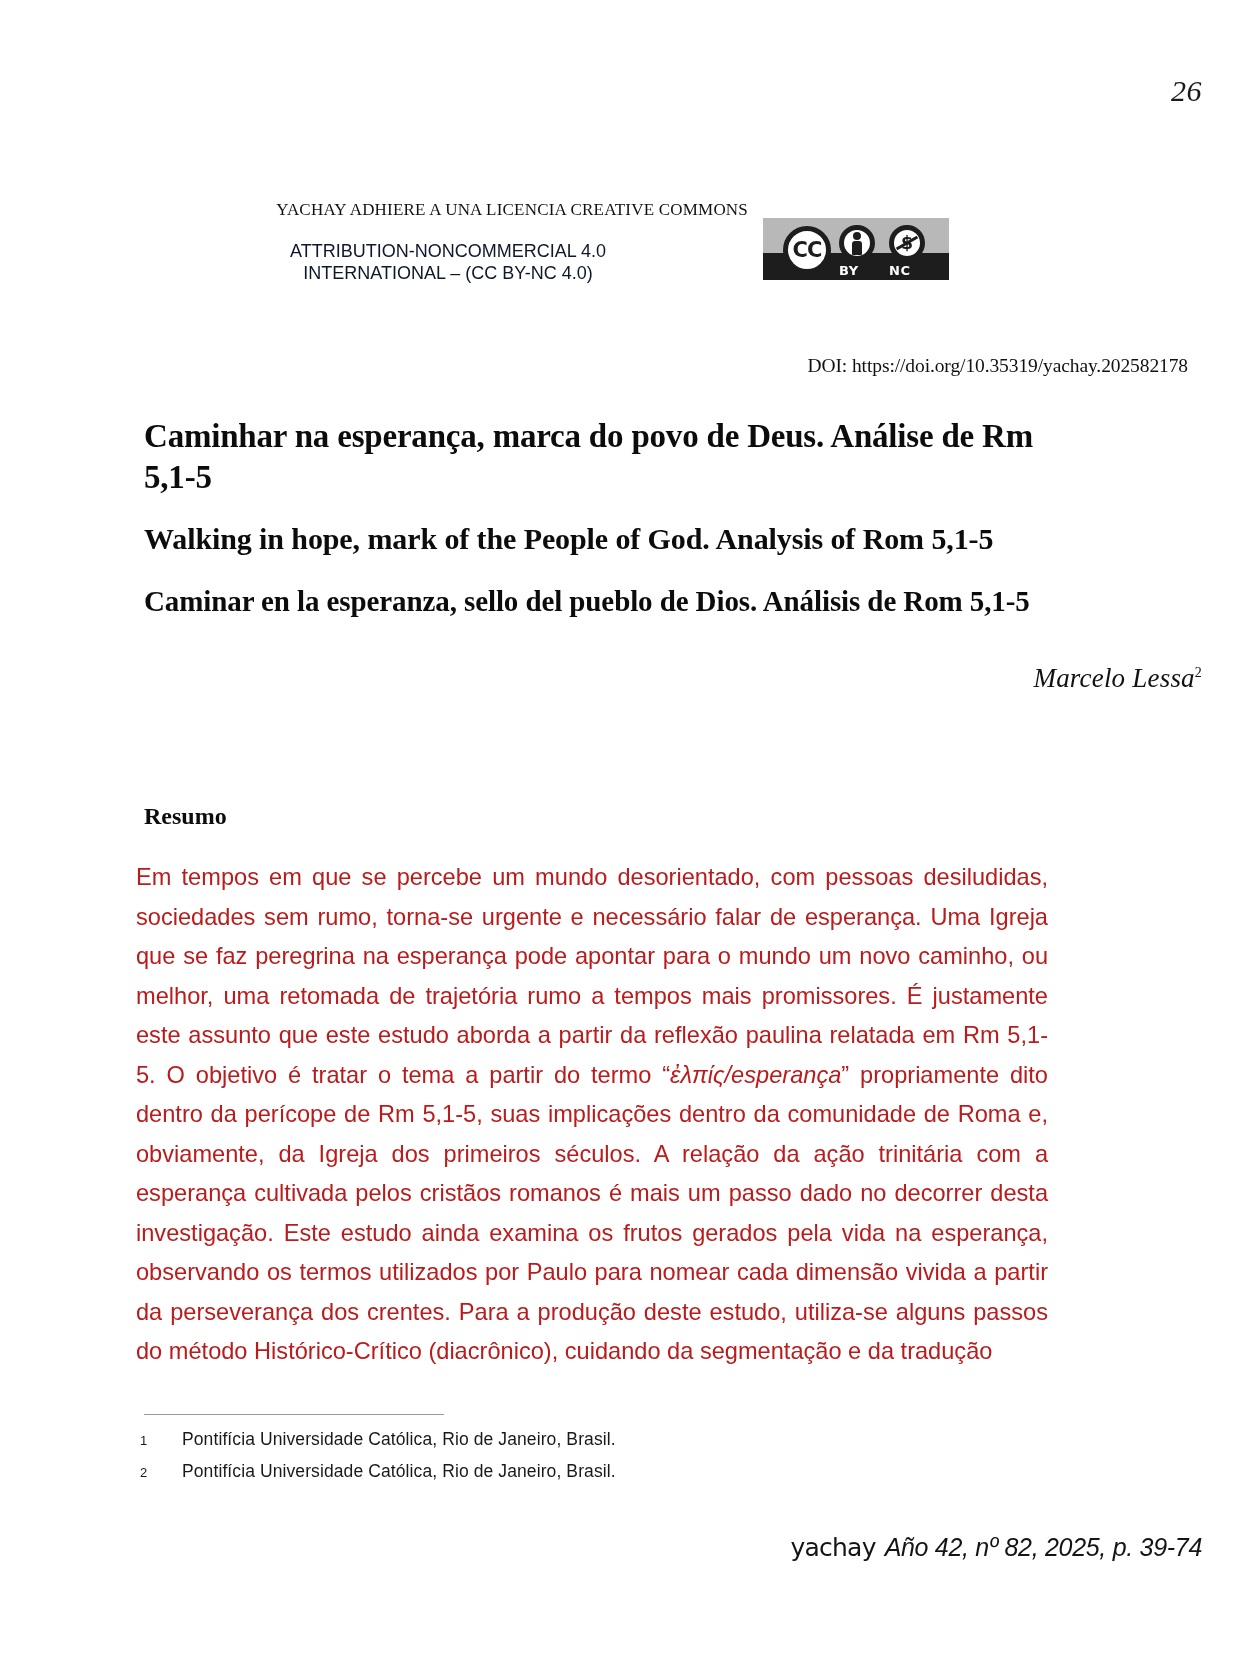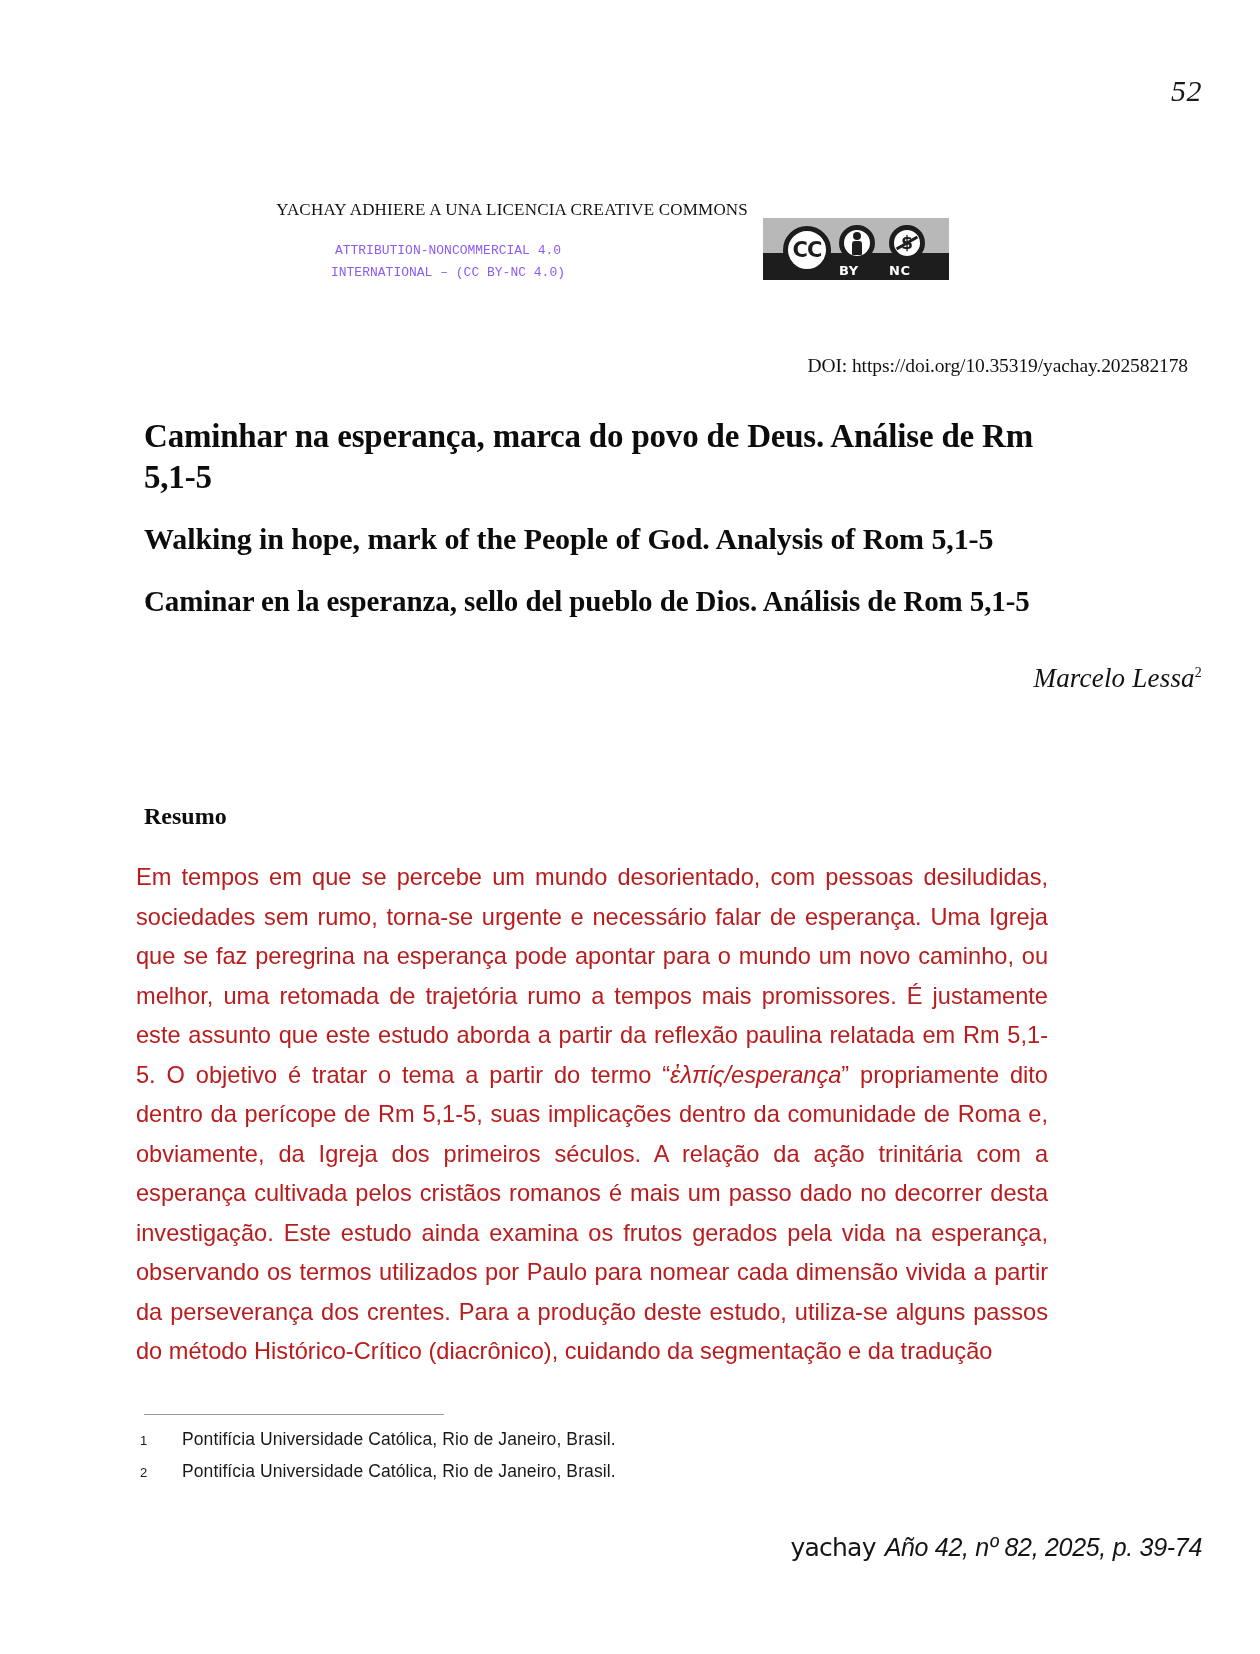--- a/index.html
+++ b/index.html
@@ -40,24 +40,24 @@
   .licence-line-1 {
     font-family: "Liberation Serif", serif;
     font-size: 17px;
     letter-spacing: 0.2px;
     color: #131213;
     white-space: nowrap;
     text-align: right;
   }
   .licence-line-2 {
     margin-top: 20px;
-    font-family: Liberation Mono, monospace;
-    font-size: 13px;
+    font-family: Liberation Sans, sans-serif;
+    font-size: 18px;
     line-height: 22px;
-    color: #8b5cf6;
+    color: #0f172a;
   }
 
   
   .cc-badge {
     position: absolute;
     top: 218px;
     left: 763px;
     width: 186px;
     height: 62px;
     background: #b8b8b8;
@@ -288,21 +288,21 @@
     font-size: 25px;
     letter-spacing: -0.3px;
     color: #151415;
   }
 </style>
 </head>
 <body>
 
 <div class="page">
 
-  <div class="page-number">52</div>
+  <div class="page-number">26</div>
 
   <div class="licence-block">
     <div class="licence-line-1">YACHAY ADHIERE A UNA LICENCIA CREATIVE COMMONS</div>
     <div class="licence-line-2">
       <div>ATTRIBUTION-NONCOMMERCIAL 4.0</div>
       <div>INTERNATIONAL – (CC BY-NC 4.0)</div>
     </div>
   </div>
 
   <div class="cc-badge">

